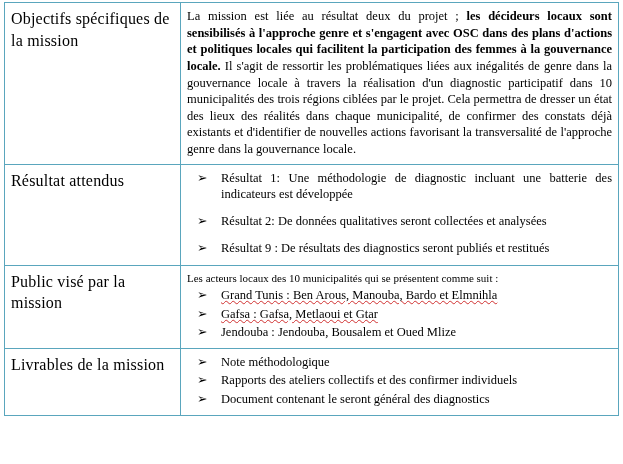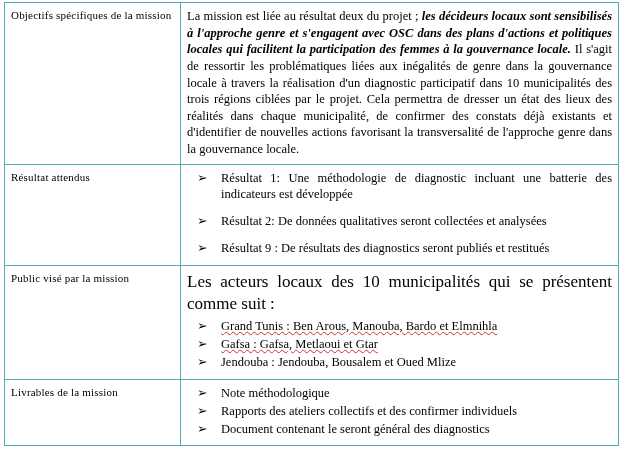--- a/index.html
+++ b/index.html
@@ -25,33 +25,32 @@
     margin: 2px 0 0 4px;
     table-layout: fixed;
   }
   table.doc-table td {
     border: 1px solid #5aa6bd;
     vertical-align: top;
     padding: 5px 6px 6px 6px;
   }
   td.label-cell {
     width: 163px;
-    font-size: 11px;
+    font-size: 16px;
     line-height: 1.35;
     letter-spacing: 0.2px;
     margin-left: 32px;
   }
   td.content-cell {
     font-size: 12.5px;
     line-height: 1.33;
     text-align: justify;
   }
   .bold-italic {
     font-weight: bold;
-    font-style: italic;
   }
   ul.arrow-list {
     list-style: none;
     margin: 0;
     padding: 0;
   }
   ul.arrow-list li {
     position: relative;
     padding-left: 34px;
     margin-bottom: 11px;
@@ -66,21 +65,21 @@
     left: 10px;
     top: 0px;
     font-size: 12.5px;
   }
   ul.arrow-list.tight li {
     margin-bottom: 2px;
     padding-left: 34px;
   }
   .intro-line {
     margin: 0 0 2px 0;
-    font-size: 17px;
+    font-size: 11px;
   }
   .squiggle {
     text-decoration: underline;
     text-decoration-style: wavy;
     text-decoration-color: #d03030;
     text-decoration-thickness: 1px;
   }
   .cell-pad-top {
     padding-top: 9px;
   }

